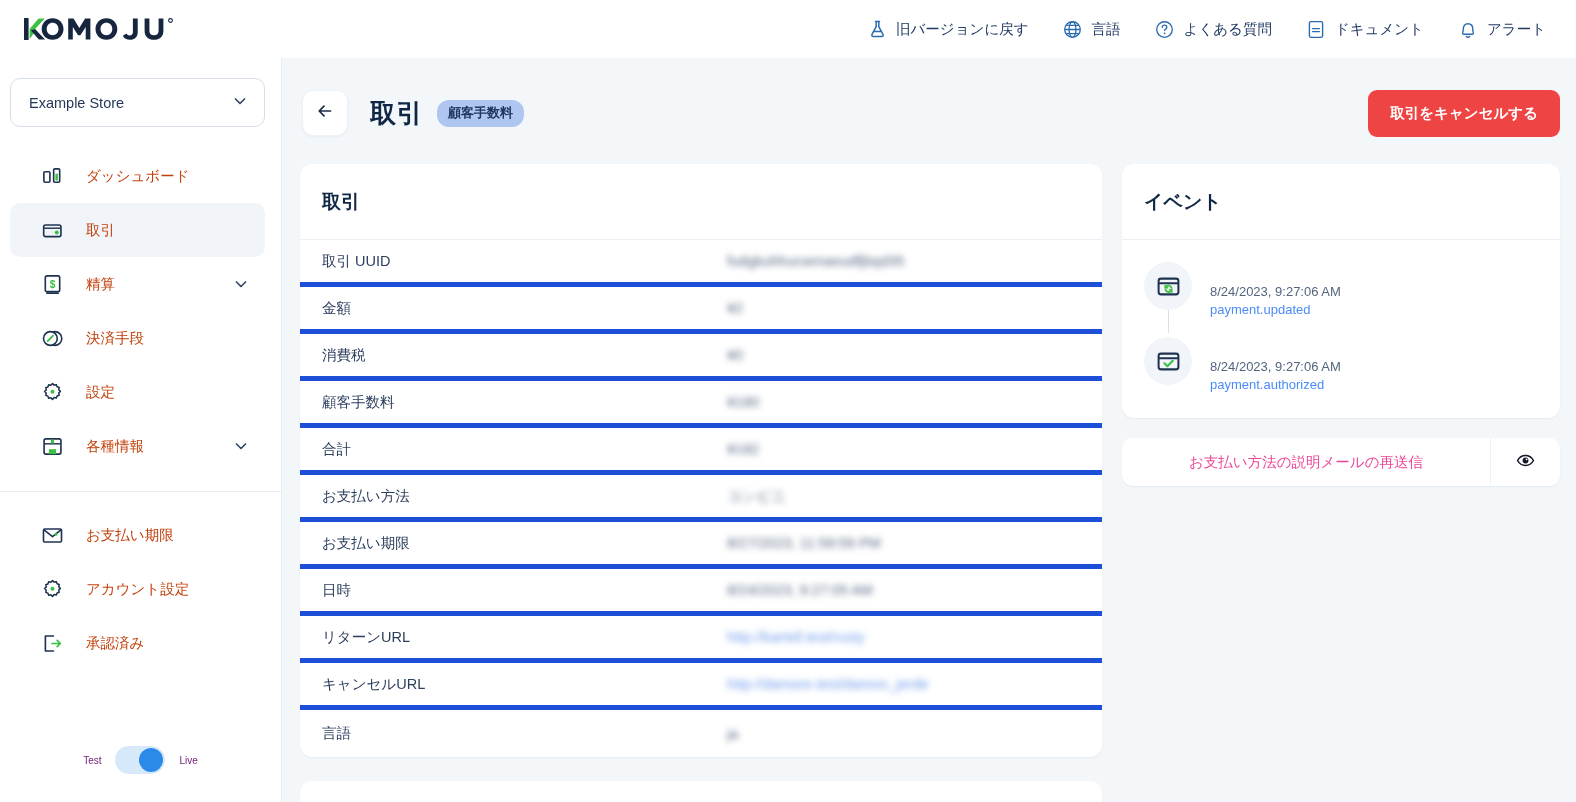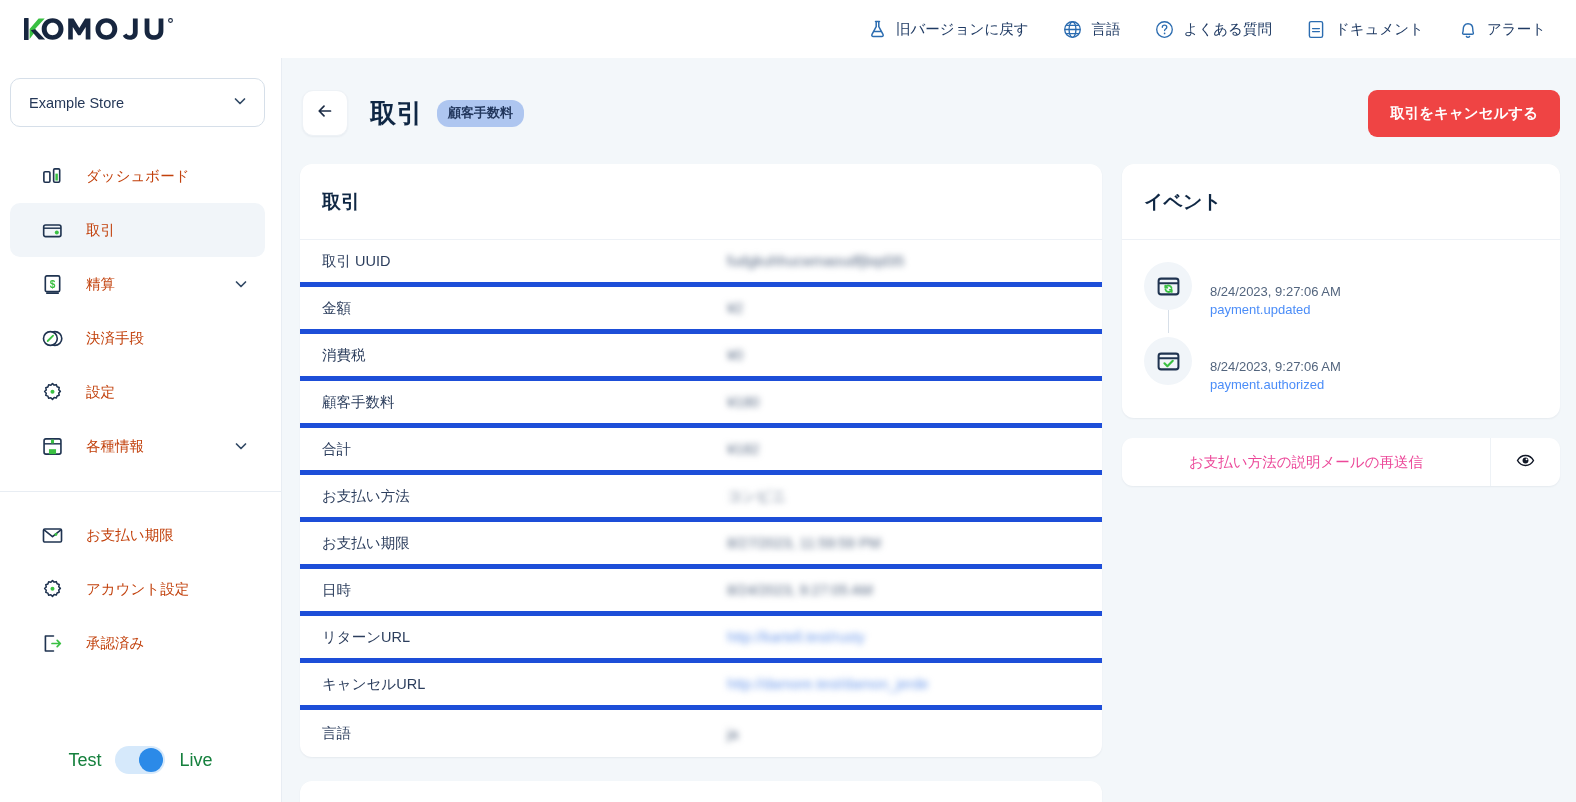--- a/index.html
+++ b/index.html
@@ -66,21 +66,21 @@
   .nav-item .nic { width: 24px; height: 24px; display: flex; align-items: center; justify-content: center; }
   .nav-item .ntext { font-size: 14.5px; color: #c2410c; flex: 1; }
   .nav-item .chev { display: flex; align-items: center; }
   .nav-sep { height: 1px; background: #e8edf3; margin: 18px 0 0 0; }
   .nav-bottom { margin-top: 16px; }
   .toggle-row {
     margin-top: auto;
     display: flex; align-items: center; justify-content: center;
     gap: 14px; padding-bottom: 28px;
   }
-  .toggle-row .tlabel { font-size: 18px; color: #15803d; }
+  .toggle-row .tlabel { font-size: 10px; color: #701a75; }
   .switch {
     width: 50px; height: 28px; border-radius: 14px;
     background: #d6e9fb; position: relative; cursor: pointer;
   }
   .switch .knob {
     position: absolute; top: 2px; left: 24px;
     width: 24px; height: 24px; border-radius: 50%;
     background: #2b8ae8;
   }
 

